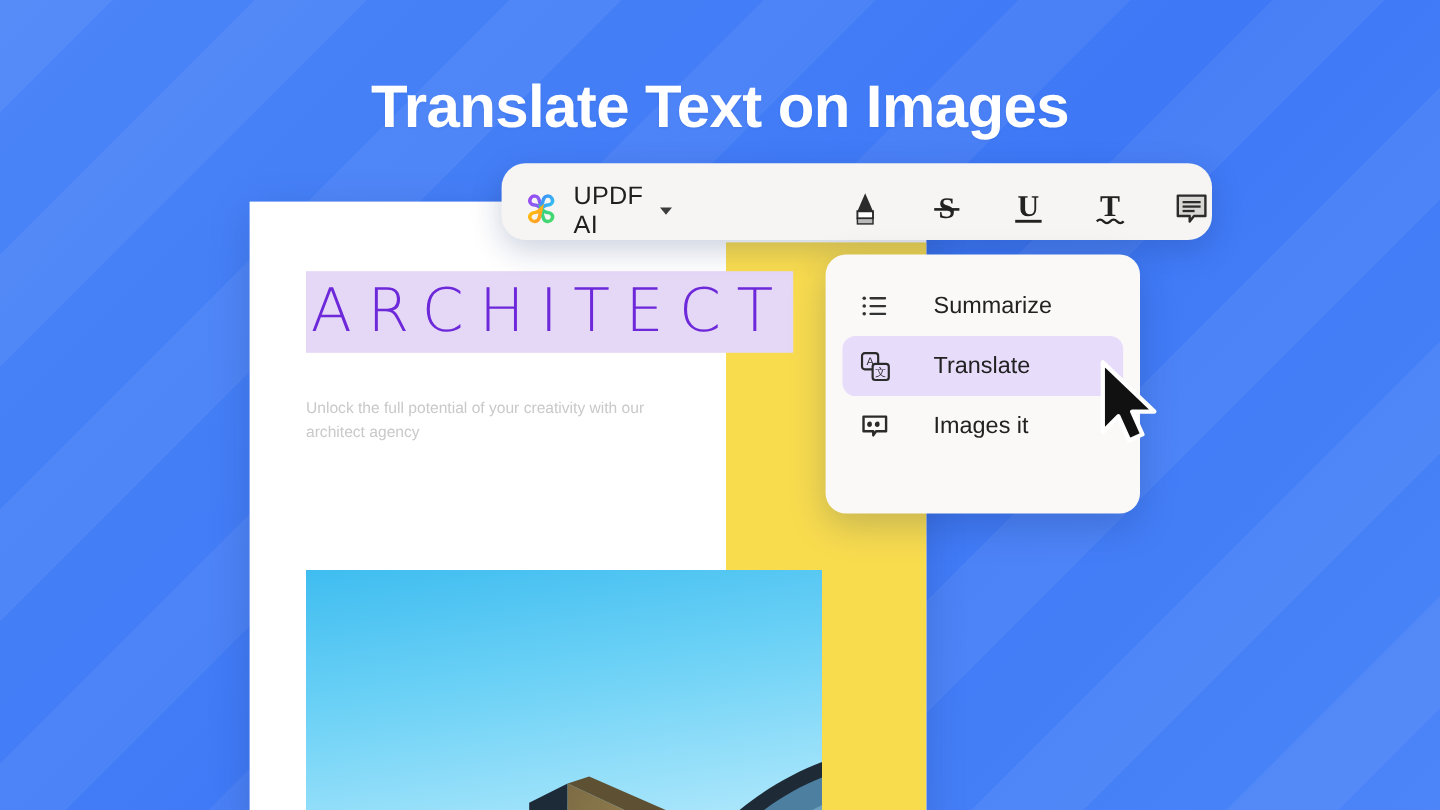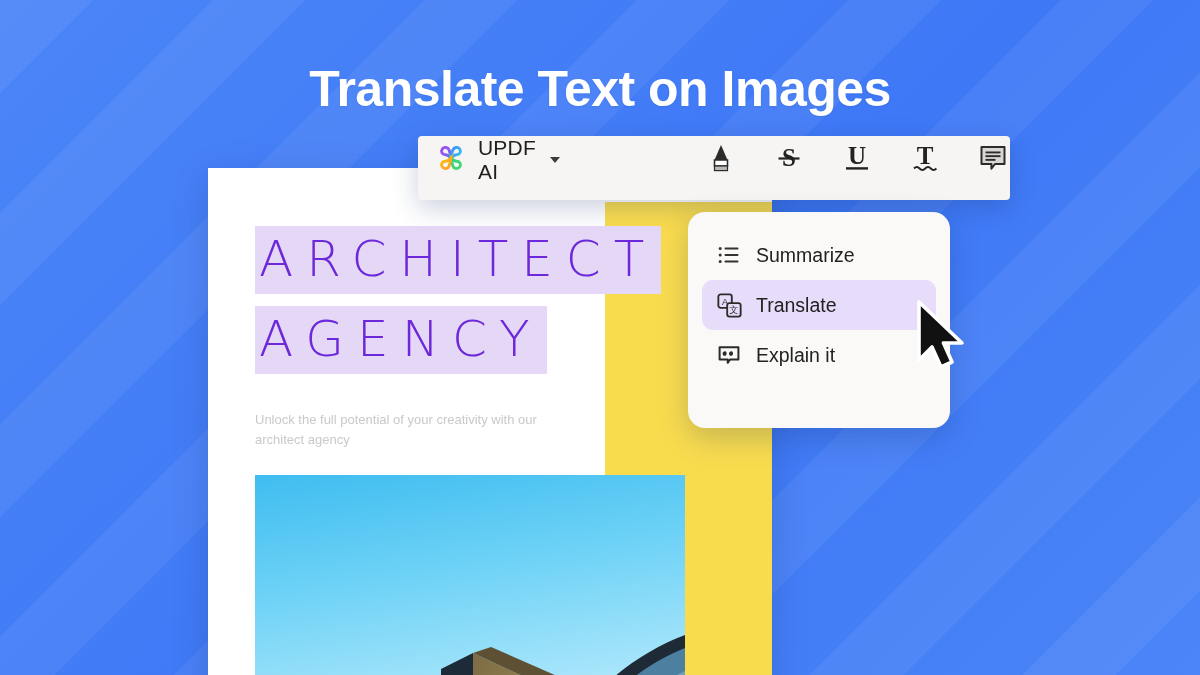--- a/index.html
+++ b/index.html
@@ -88,24 +88,24 @@
     overflow:hidden;
     background:linear-gradient(180deg,#4cc3f2 0%, #6fd3f6 45%, #a5e4fb 100%);
   }
 
   
   #toolbar {
     position:absolute;
     left:418px; top:136px;
     width:592px; height:64px;
     background:#F6F5F3;
-    border-radius:4px;
+    border-radius:20px;
     box-shadow:0 8px 26px rgba(18,42,100,0.22);
     display:flex;
-    align-items:flex-start;
+    align-items:flex-end;
     padding:0 18px;
     gap:40px;
   }
   .brand { display:flex; align-items:center; gap:12px; padding-right:14px; }
   .brand-label { font-size:21px; color:#1f1f1f; letter-spacing:0.2px; }
   .caret {
     width:0;height:0;
     border-left:5px solid transparent;
     border-right:5px solid transparent;
     border-top:6px solid #3c3c3c;
@@ -124,21 +124,21 @@
     position:absolute;
     left:688px; top:212px;
     width:262px; height:216px;
     background:#FAF9F8;
     border-radius:17px;
     box-shadow:0 10px 30px rgba(18,42,100,0.22);
     padding:18px 14px;
   }
   .menu-item {
     display:flex; align-items:center;
-    gap:14px;
+    gap:36px;
     height:50px;
     padding:0 14px;
     border-radius:11px;
     color:#222222;
     font-size:19.5px;
   }
   .menu-item.active { background:#E8DCFB; }
   .mi-icon { width:26px; height:26px; display:flex; align-items:center; justify-content:center; flex:0 0 26px; }
 
   
@@ -149,21 +149,20 @@
 
 <div id="bg"></div>
 
 <div id="headline">Translate Text on Images</div>
 
 <div id="page">
   <div class="yellow-band"></div>
 
   <div class="page-content">
     <div><span class="title-line">ARCHITECT</span></div>
-    <div><span class="title-line second">AGENCY</span></div>
     <div class="subtitle">Unlock the full potential of your creativity with our architect agency</div>
   </div>
 
   <div id="photo">
     <svg width="430" height="260" viewBox="0 0 430 260">
       <defs>
         <linearGradient id="skyg" x1="0" y1="0" x2="0.25" y2="1">
           <stop offset="0%" stop-color="#3fbdf0"></stop>
           <stop offset="45%" stop-color="#6ed2f6"></stop>
           <stop offset="100%" stop-color="#b3e9fc"></stop>
@@ -308,21 +307,21 @@
   </div>
 
   <div class="menu-item">
     <span class="mi-icon">
       <svg width="24" height="24" viewBox="0 0 24 24">
         <path d="M2.6 4.2 h18.8 v12.2 h-8.3 l-2.4 3.4 v-3.4 H2.6 Z" fill="none" stroke="#2b2b2b" stroke-width="2" stroke-linejoin="round"></path>
         <path d="M8.2 8.3 c-1.6 0 -2.6 1.1 -2.6 2.4 c0 1.2 0.9 2.1 2 2.1 c1.2 0 2 -0.9 2 -2.1 c0 -1.3 -0.5 -2.4 -1.4 -2.4 Z" fill="#2b2b2b"></path>
         <path d="M14.6 8.3 c-1.6 0 -2.6 1.1 -2.6 2.4 c0 1.2 0.9 2.1 2 2.1 c1.2 0 2 -0.9 2 -2.1 c0 -1.3 -0.5 -2.4 -1.4 -2.4 Z" fill="#2b2b2b"></path>
       </svg>
     </span>
-    <span>Explain it</span>
+    <span>Images it</span>
   </div>
 
 </div>
 
 <div id="cursor">
   <svg width="56" height="72" viewBox="0 0 56 72">
     <path d="M4 2 L4 60 L17 47 L26 67 L37 62 L28.5 43 L47 43 Z" fill="#111111" stroke="#ffffff" stroke-width="3.6" stroke-linejoin="round"></path>
   </svg>
 </div>
 

